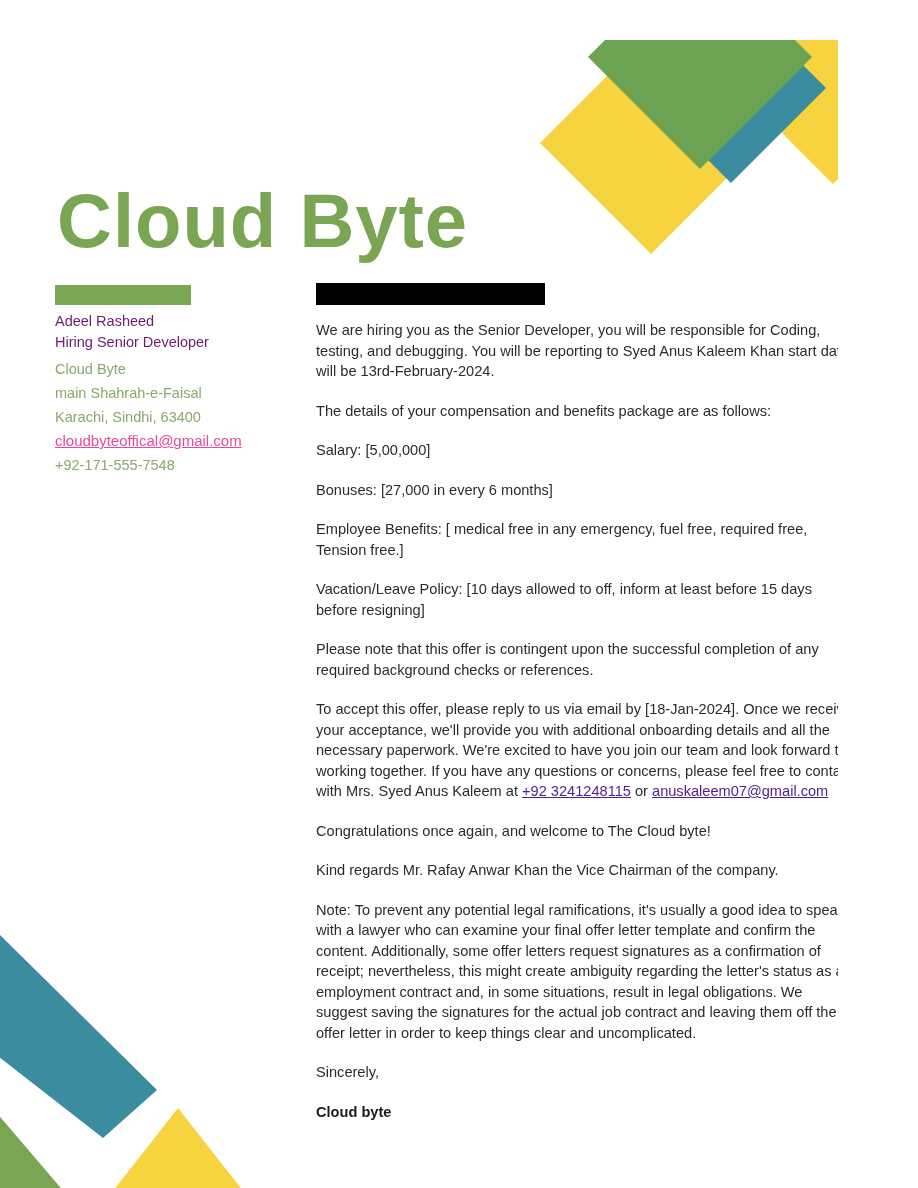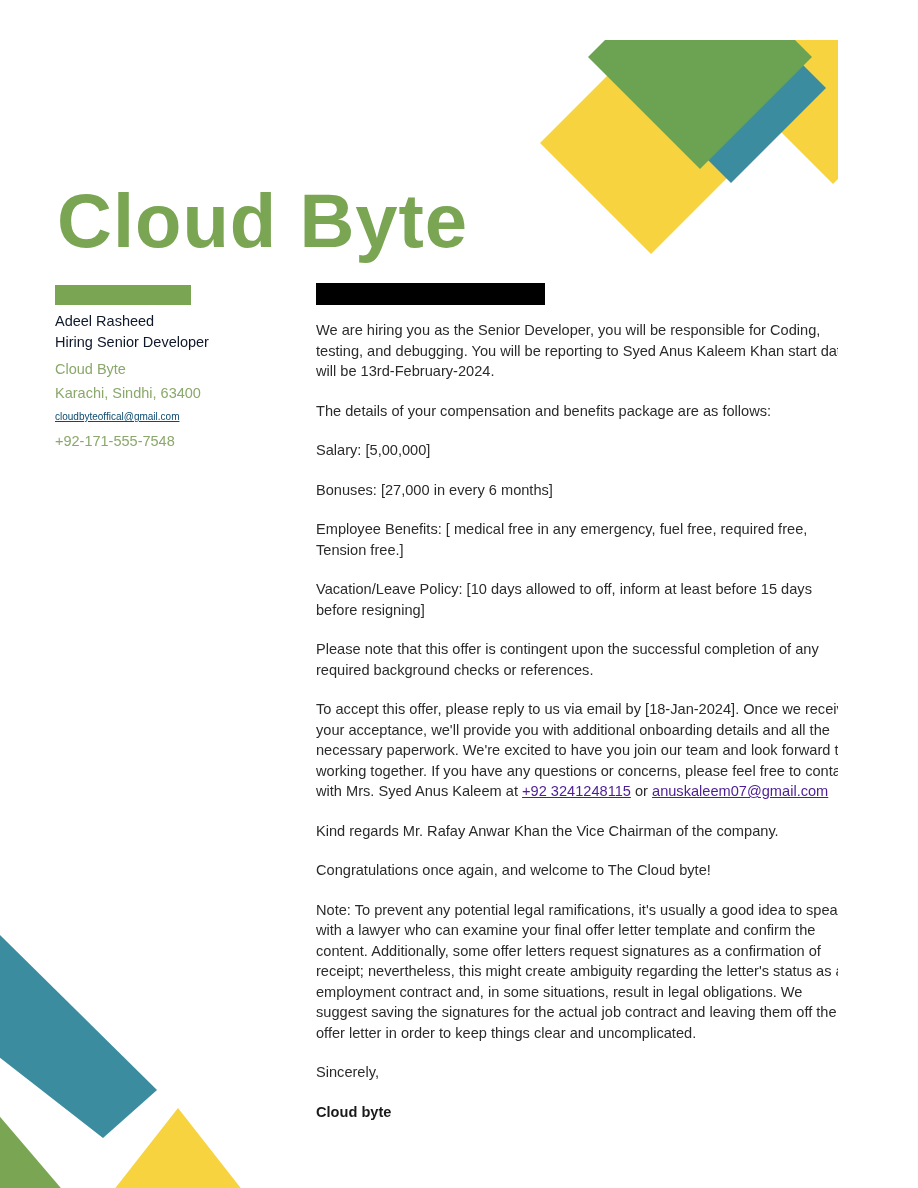--- a/index.html
+++ b/index.html
@@ -64,29 +64,29 @@
     top: 271px;
     width: 240px;
   }
   .sb-line {
     font-size: 14.5px;
     line-height: 24px;
     color: #8AA86B;
     white-space: nowrap;
   }
   .sb-line.muted {
-    color: #0f172a;
+    color: #701a75;
   }
   .sb-line.tight {
     line-height: 21px;
   }
   .sb-link {
-    font-size: 10px;
+    font-size: 15px;
     line-height: 24px;
-    color: #0c4a6e;
+    color: #ec4899;
     text-decoration: underline;
     white-space: nowrap;
     display: block;
   }
   .sb-spacer { height: 4px; }
 
   
   .body-col {
     position: absolute;
     left: 316px;
@@ -137,20 +137,21 @@
   <div class="logo">Cloud Byte</div>
 
   <div class="bar-green"></div>
   <div class="bar-black"></div>
 
   <div class="sidebar">
     <div class="sb-line muted tight">Adeel Rasheed</div>
     <div class="sb-line muted tight">Hiring Senior Developer</div>
     <div class="sb-spacer"></div>
     <div class="sb-line">Cloud Byte</div>
+    <div class="sb-line">main Shahrah-e-Faisal</div>
     <div class="sb-line">Karachi, Sindhi, 63400</div>
     <a class="sb-link" href="#">cloudbyteoffical@gmail.com</a>
     <div class="sb-line">+92-171-555-7548</div>
   </div>
 
   <div class="body-col">
 
 
     <p class="para">We are hiring you as the Senior Developer, you will be responsible for Coding, testing, and debugging. You will be reporting to Syed Anus Kaleem Khan start date will be 13rd-February-2024.</p>
 
@@ -161,23 +162,23 @@
     <p class="para">Bonuses: [27,000 in every 6 months]</p>
 
     <p class="para"> Employee Benefits: [ medical free in any emergency, fuel free, required free, Tension free.]</p>
 
     <p class="para"> Vacation/Leave Policy: [10 days allowed to off, inform at least before 15 days before resigning]</p>
 
     <p class="para">Please note that this offer is contingent upon the successful completion of any required background checks or references.</p>
 
     <p class="para"><span>To accept this offer, please reply to us via email by [18-Jan-2024]. Once we receive your acceptance, we'll provide you with additional onboarding details and all the necessary paperwork. We're excited to have you join our team and look forward to working together. If you have any questions or concerns, please feel free to contact with Mrs. Syed Anus Kaleem at </span><a class="inline-link" href="#">+92 3241248115</a><span> or </span><a class="inline-link" href="#">anuskaleem07@gmail.com</a></p>
 
+    <p class="para">Congratulations once again, and welcome to The Cloud byte!</p>
+
     <p class="para">Kind regards Mr. Rafay Anwar Khan the Vice Chairman of the company.</p>
-
-    <p class="para">Congratulations once again, and welcome to The Cloud byte!</p>
 
     <p class="para">Note: To prevent any potential legal ramifications, it's usually a good idea to speak with a lawyer who can examine your final offer letter template and confirm the content. Additionally, some offer letters request signatures as a confirmation of receipt; nevertheless, this might create ambiguity regarding the letter's status as an employment contract and, in some situations, result in legal obligations. We suggest saving the signatures for the actual job contract and leaving them off the offer letter in order to keep things clear and uncomplicated.</p>
 
     <p class="para">Sincerely,</p>
 
     <p class="para signoff">Cloud byte</p>
 
   </div>
 
 </div>

